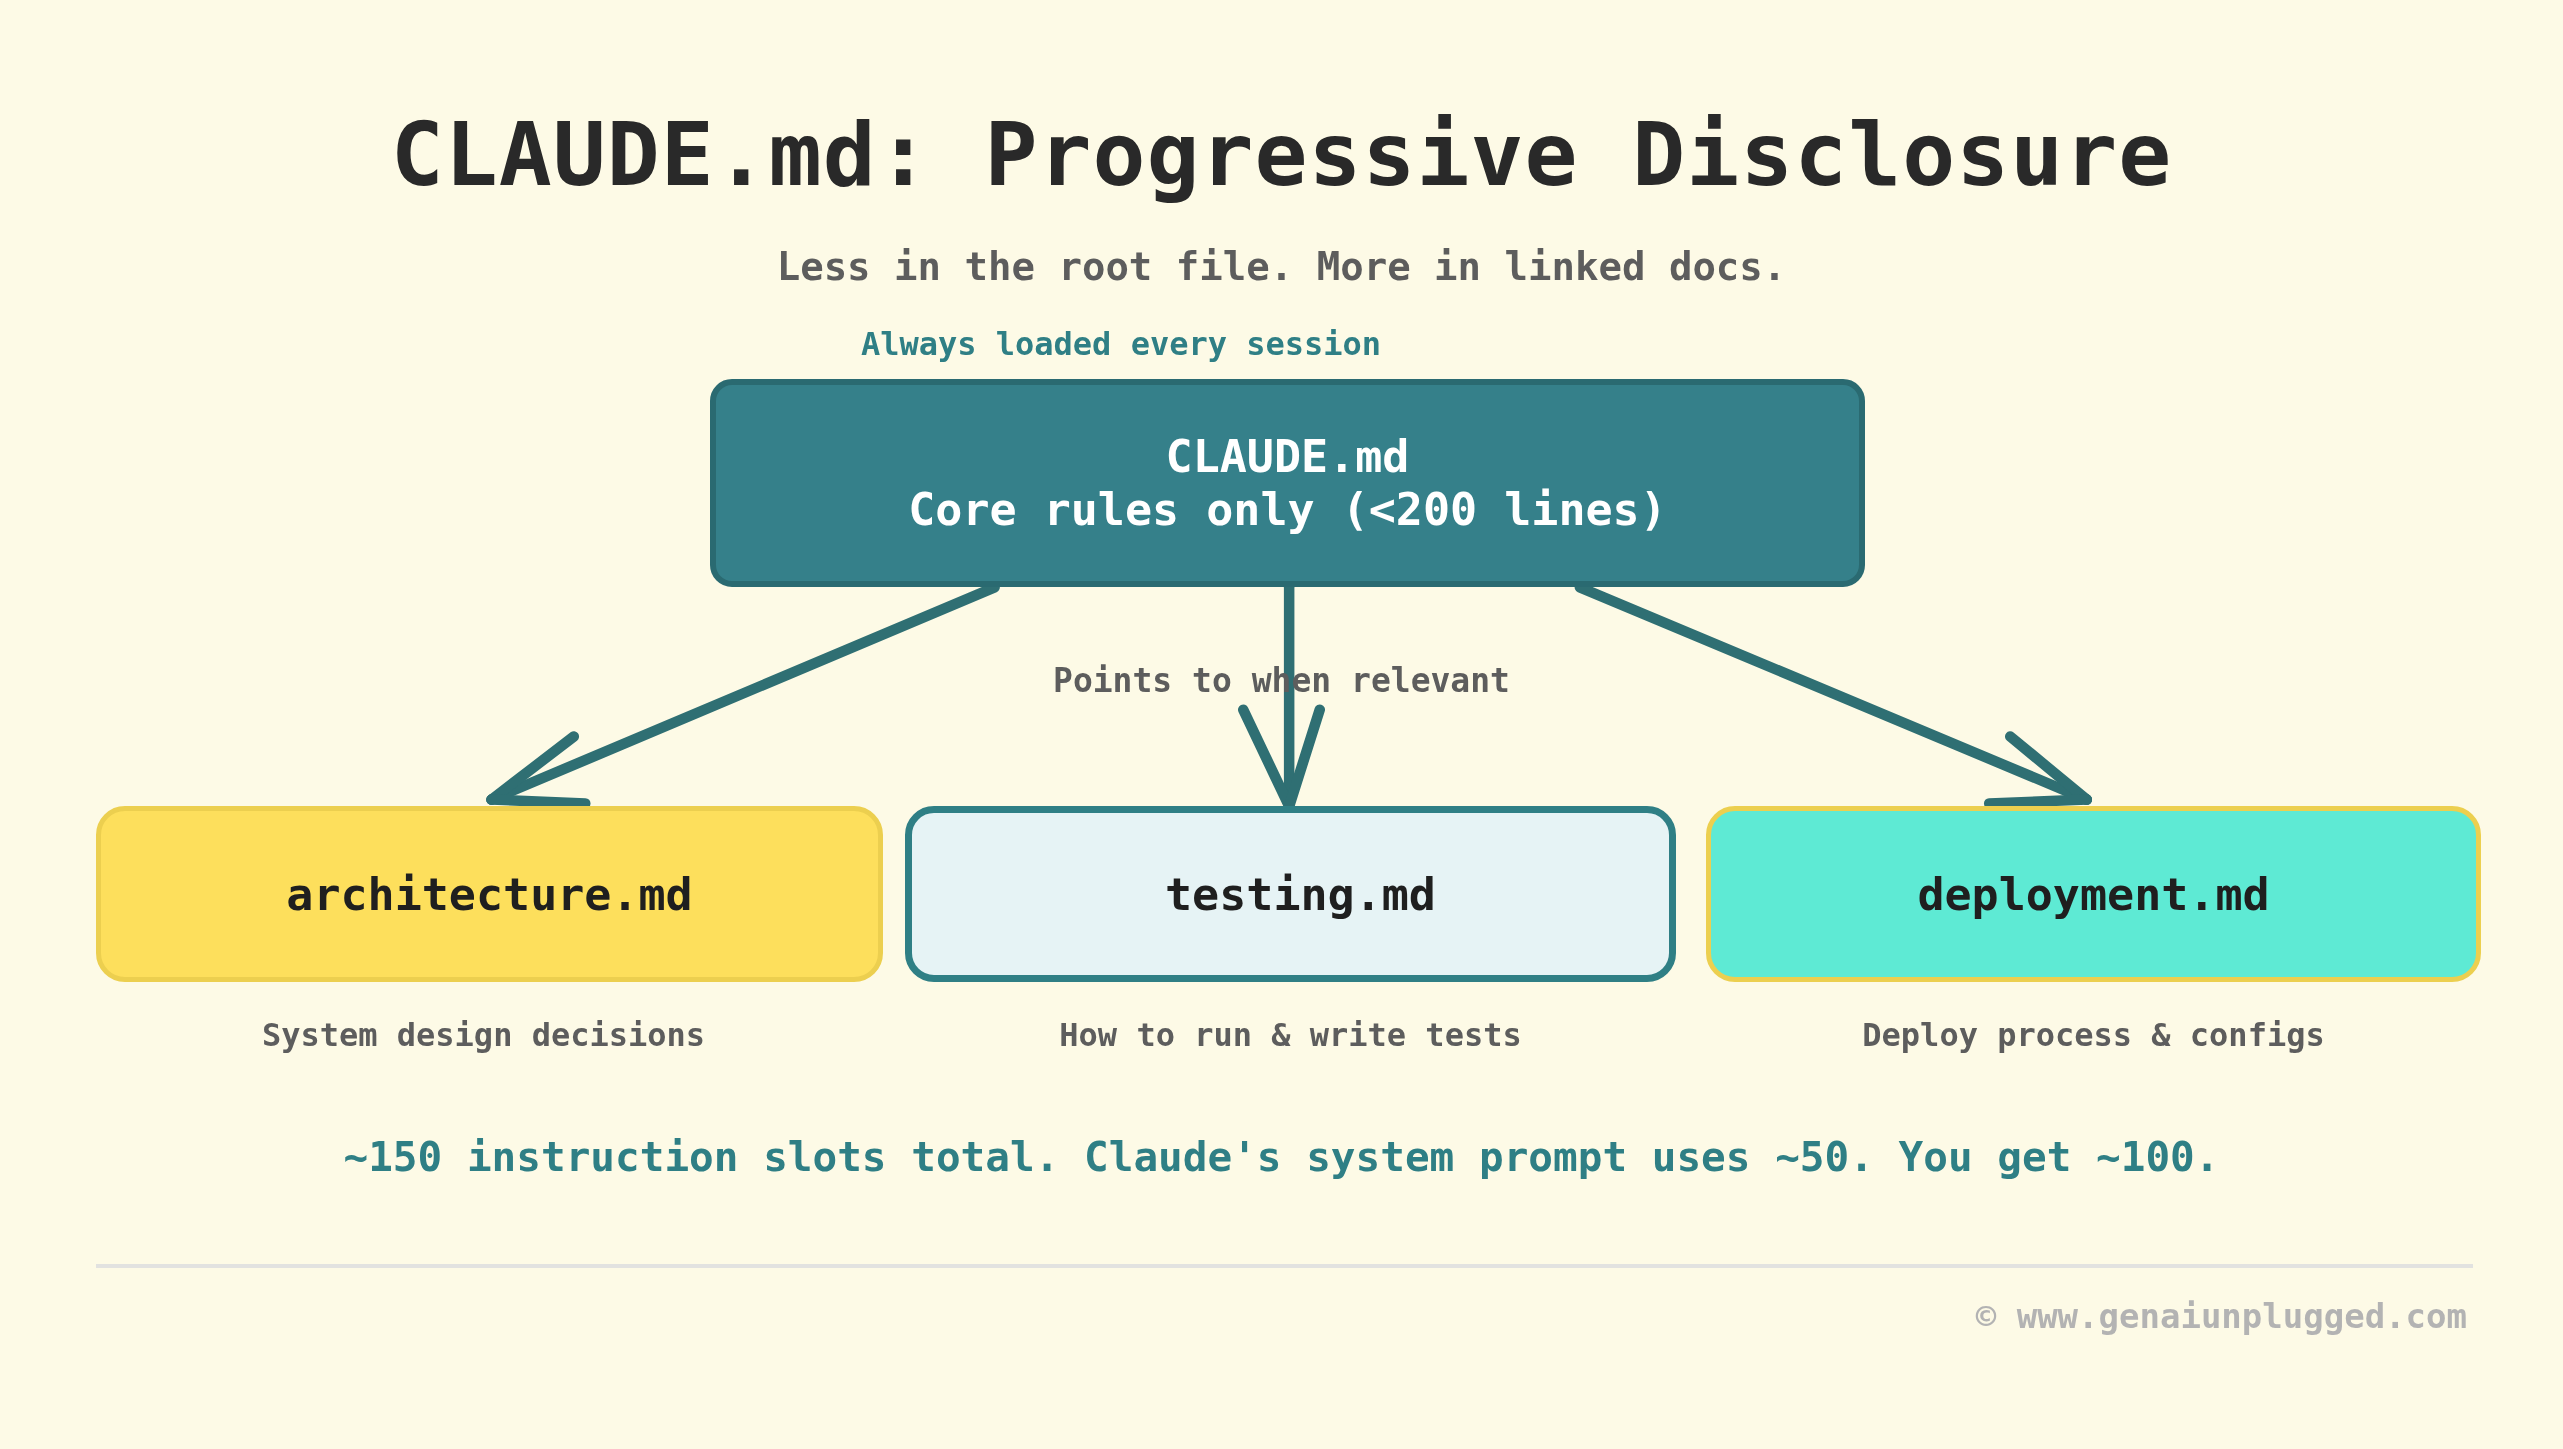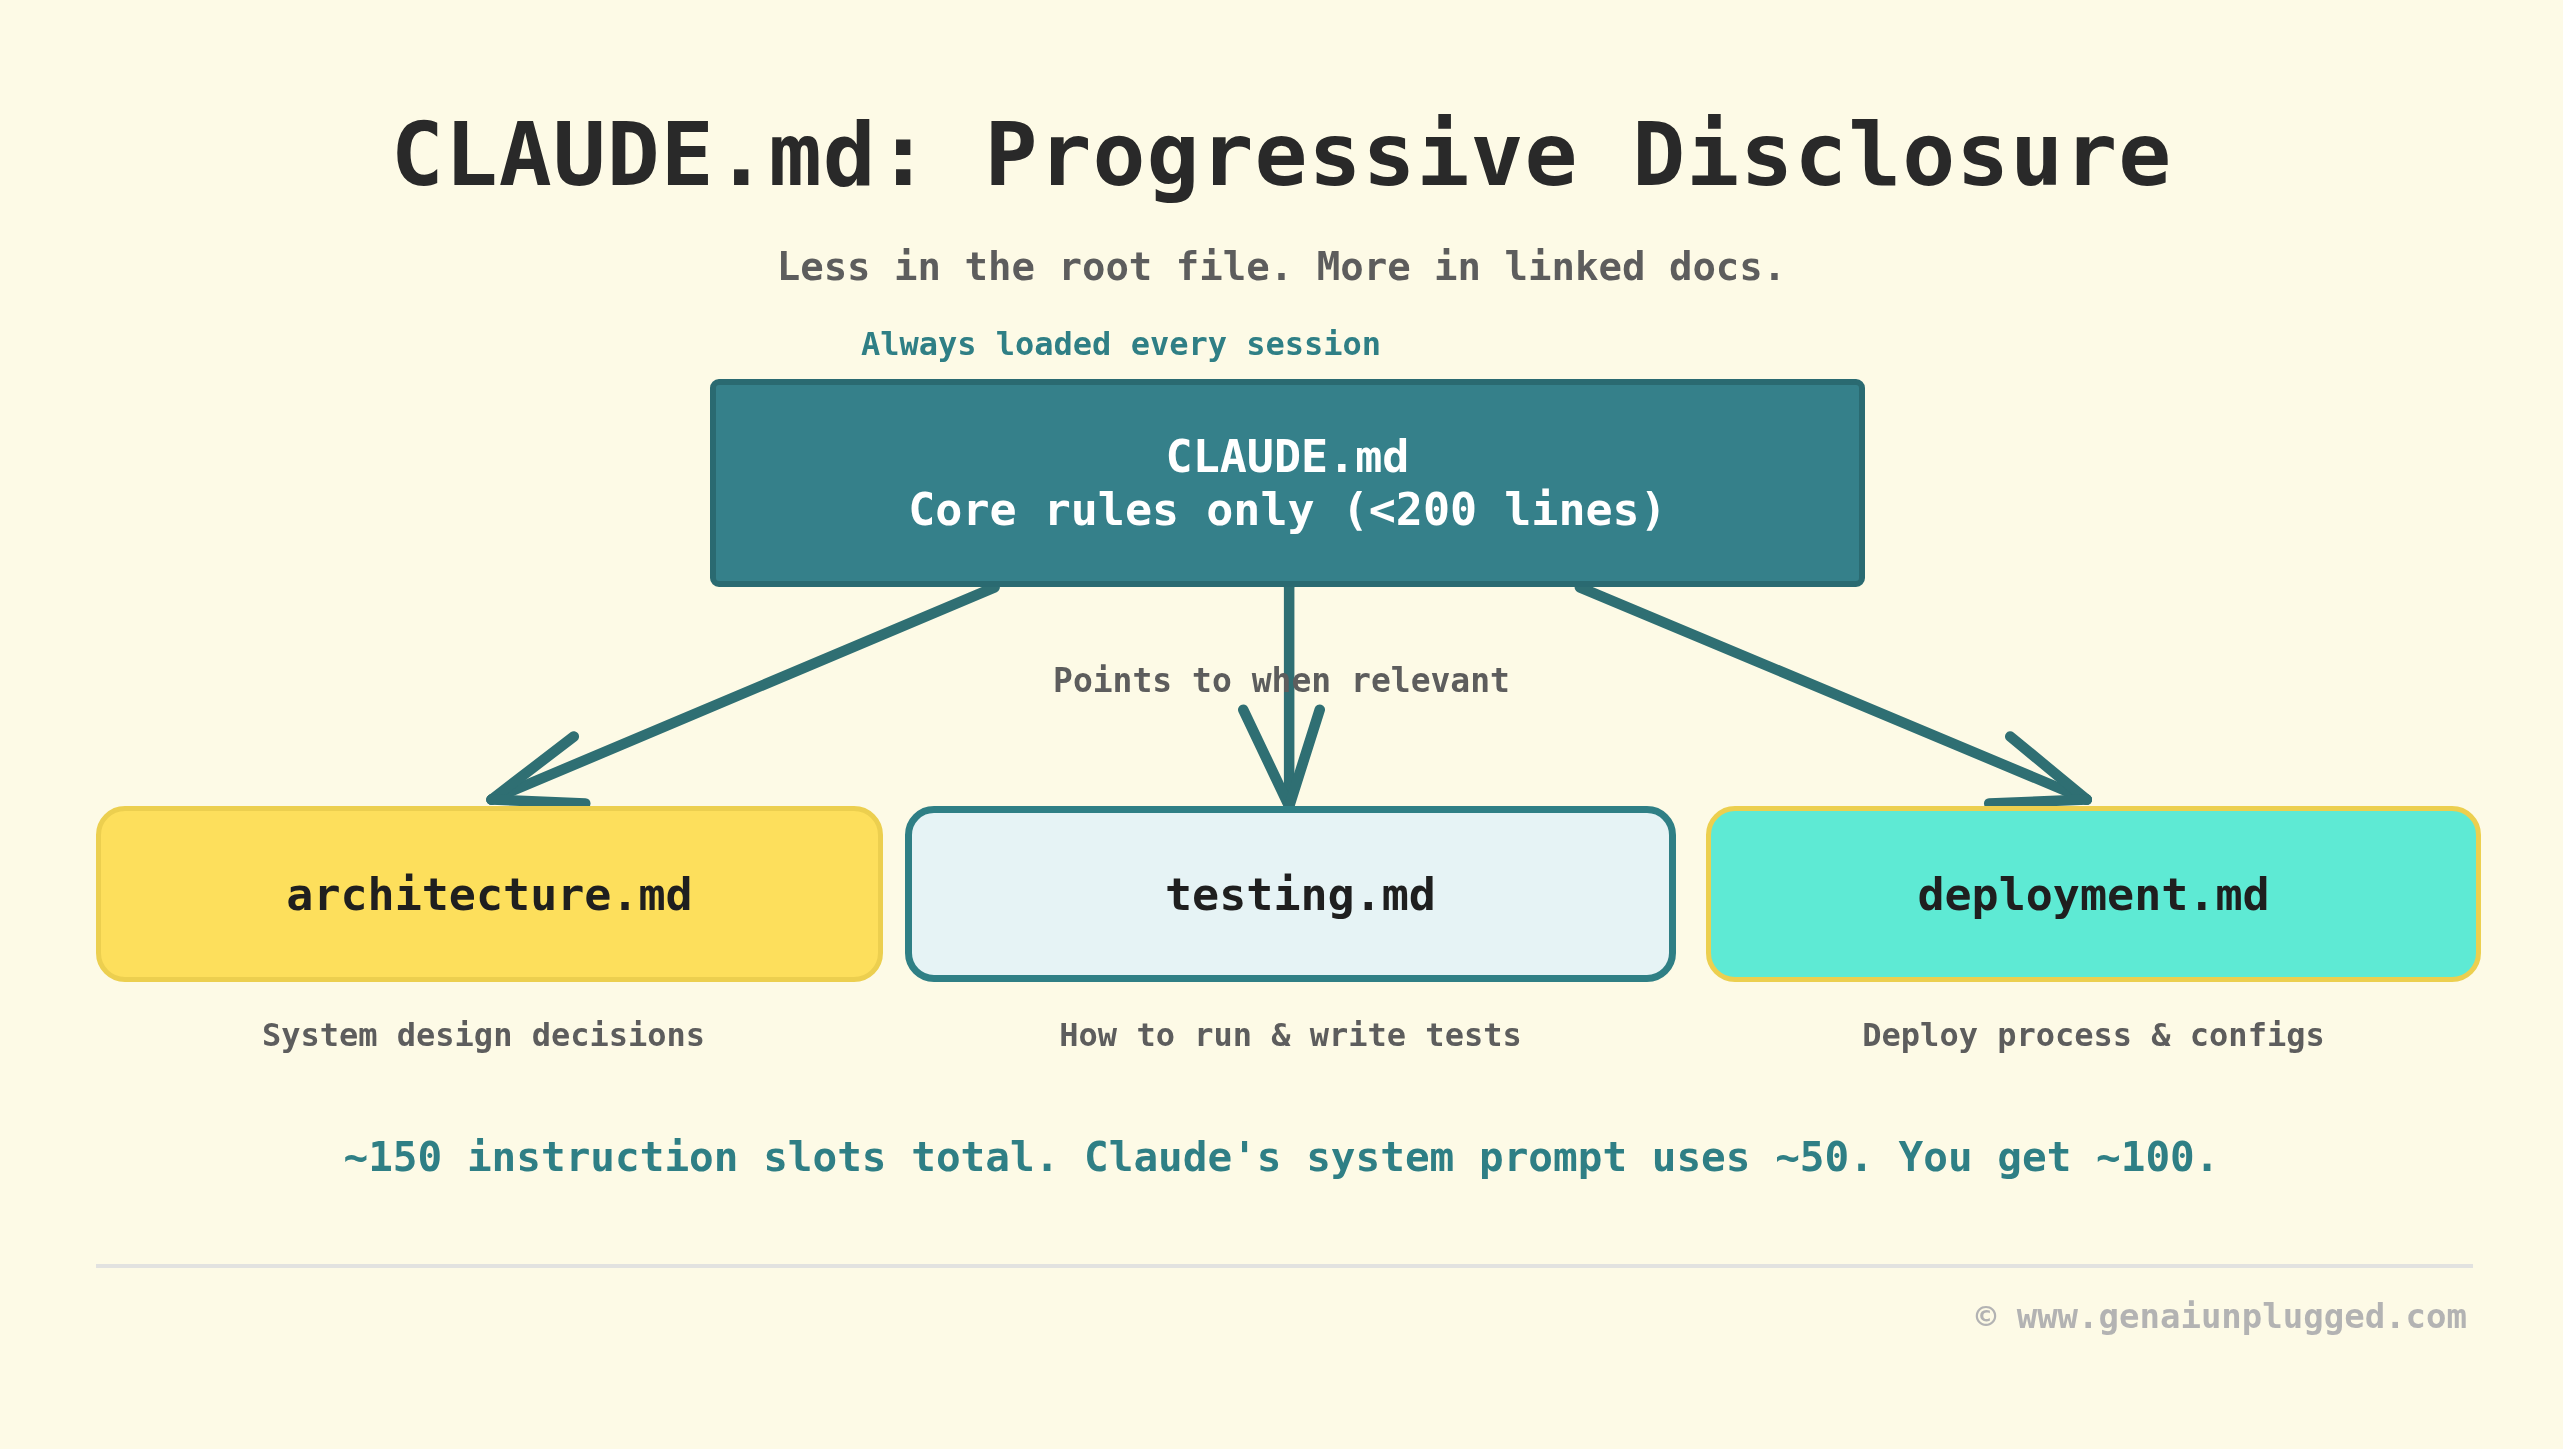--- a/index.html
+++ b/index.html
@@ -62,21 +62,21 @@
 
   
   .node {
     position: absolute;
     box-sizing: border-box;
     display: flex;
     flex-direction: column;
     align-items: center;
     justify-content: center;
     text-align: center;
-    border-radius: 9px;
+    border-radius: 22px;
   }
 
   #root-node {
     left: 710px;
     top: 379px;
     width: 1155px;
     height: 208px;
     background: #35808a;
     border: 6.7px solid #2a6a71;
     color: #ffffff;

